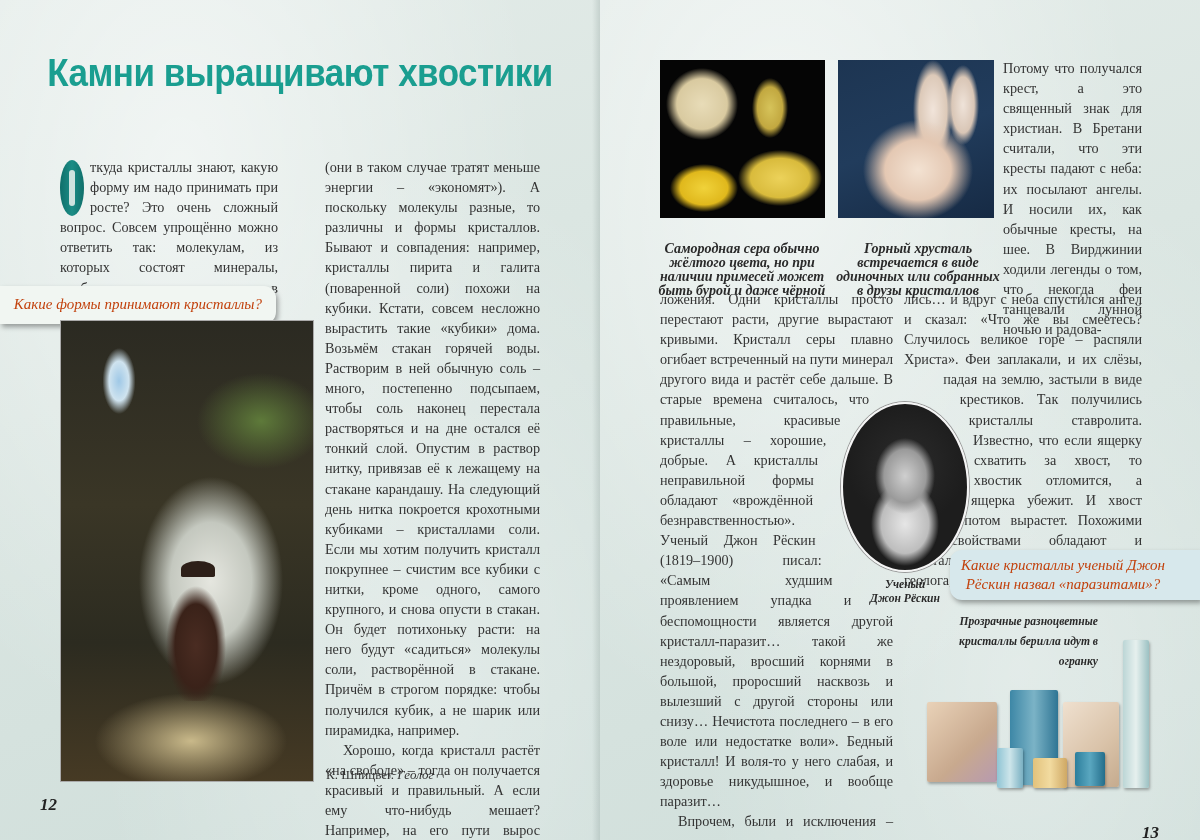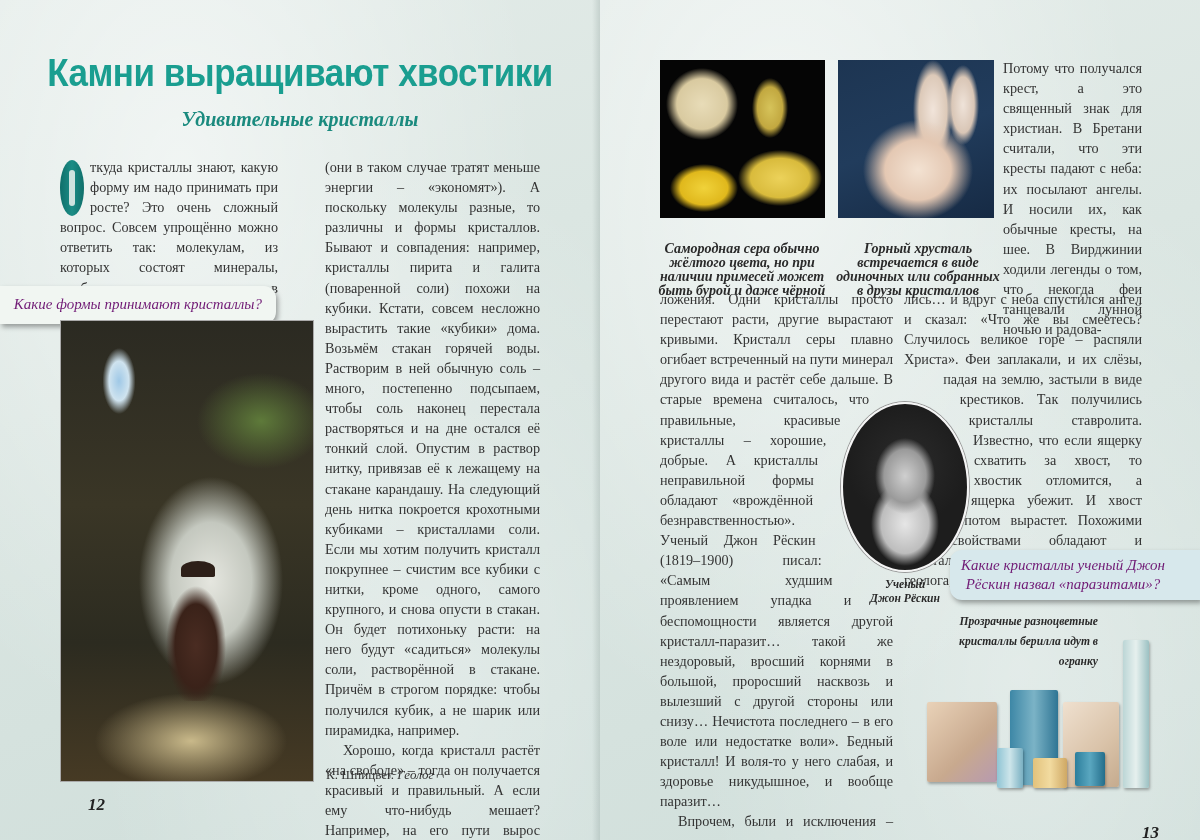--- a/index.html
+++ b/index.html
@@ -47,21 +47,21 @@
     background: linear-gradient(90deg, #0f6f6a, #1c8d86 50%, #0f6f6a);
     border-radius: 12px / 28px;
     position: relative;
   }
   .dropcap::after {
     content: ""; position: absolute; left: 9px; top: 10px; width: 6px; height: 36px;
     background: #cfe3df; border-radius: 3px;
   }
   .question {
     position: absolute;
-    font-style: italic; color: #701a75; font-size: 15px;
+    font-style: italic; color: #c2410c; font-size: 15px;
     background: #f1f6f2;
     box-shadow: 2px 3px 5px rgba(0,0,0,0.35);
   }
   .q-left {
     left: 0; top: 286px; width: 276px; height: 38px;
     border-radius: 0 12px 12px 0;
     padding: 10px 14px 0 0; text-align: right;
   }
   .q-right {
     left: 950px; top: 550px; width: 250px; height: 50px;
@@ -138,21 +138,20 @@
   .beryl {
     position: absolute; left: 925px; top: 640px; width: 258px; height: 150px;
   }
   .beryl .c { position: absolute; border-radius: 2px; box-shadow: 1px 2px 3px rgba(0,0,0,0.3); }
 </style>
 </head>
 <body>
 
 <div class="page page-left">
   <h1 class="title">Камни выращивают хвостики</h1>
-  <h2 class="subtitle">Удивительные кристаллы</h2>
 
   <div class="text" style="left:60px; top:157px; width:218px;">
     <span class="dropcap"></span>
     <p>ткуда кристаллы знают, какую форму им надо принимать при росте? Это очень сложный вопрос. Совсем упрощённо можно ответить так: молекулам, из которых состоят минералы, удобнее соединиться в определённом порядке</p>
   </div>
 
   <div class="question q-left">
     <span>Какие формы принимают кристаллы?</span>
   </div>
 
@@ -164,21 +163,21 @@
   <div class="text" style="left:325px; top:157px; width:215px;">
     <p>(они в таком случае тратят меньше энергии – «экономят»). А поскольку молекулы разные, то различны и формы кристаллов. Бывают и совпадения: например, кристаллы пирита и галита (поваренной соли) похожи на кубики. Кстати, совсем несложно вырастить такие «кубики» дома. Возьмём стакан горячей воды. Растворим в ней обычную соль – много, постепенно подсыпаем, чтобы соль наконец перестала растворяться и на дне остался её тонкий слой. Опустим в раствор нитку, привязав её к лежащему на стакане карандашу. На следующий день нитка покроется крохотными кубиками – кристаллами соли. Если мы хотим получить кристалл покрупнее – счистим все кубики с нитки, кроме одного, самого крупного, и снова опусти в стакан. Он будет потихоньку расти: на него будут «садиться» молекулы соли, растворённой в стакане. Причём в строгом порядке: чтобы получился кубик, а не шарик или пирамидка, например.</p>
     <p class="indent">Хорошо, когда кристалл растёт «на свободе» – тогда он получается красивый и правильный. А если ему что-нибудь мешает? Например, на его пути вырос другой кристалл. Разные кристаллы по-разному выходят из по-</p>
   </div>
 
   <div class="caption-left">
     <span>К. Шпицвег.</span>
     <i>Геолог</i>
   </div>
 
-  <div class="page-num" style="left:40px;margin-left:48px;">12</div>
+  <div class="page-num" style="left:40px;">12</div>
 </div>
 
 <div class="gutter"></div>
 
 <div class="page page-right"></div>
 
 <div class="photo-sulfur"></div>
 <div class="photo-quartz"></div>
 
 <div class="photo-caption" style="left:656px; width:172px;">Самородная сера обычно жёлтого цвета, но при наличии примесей может быть бурой и даже чёрной</div>

